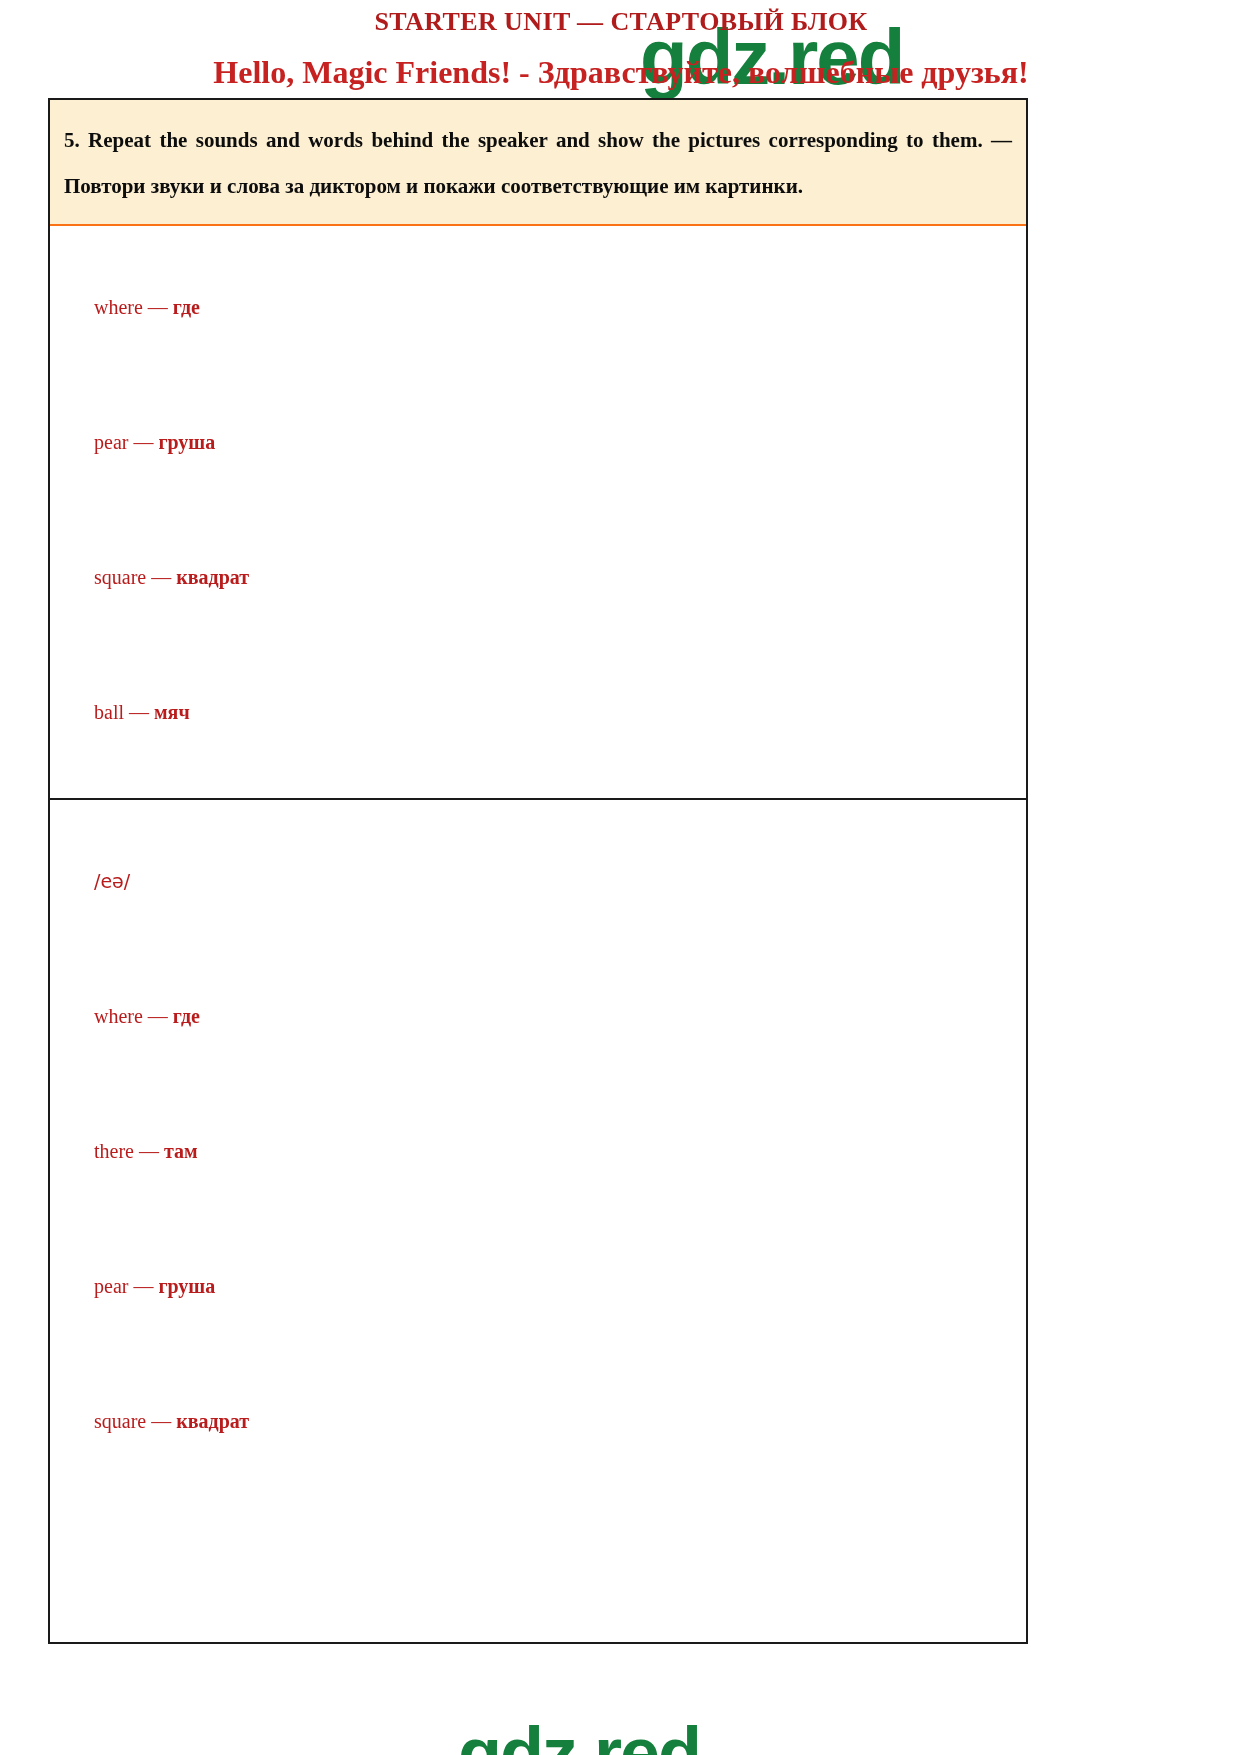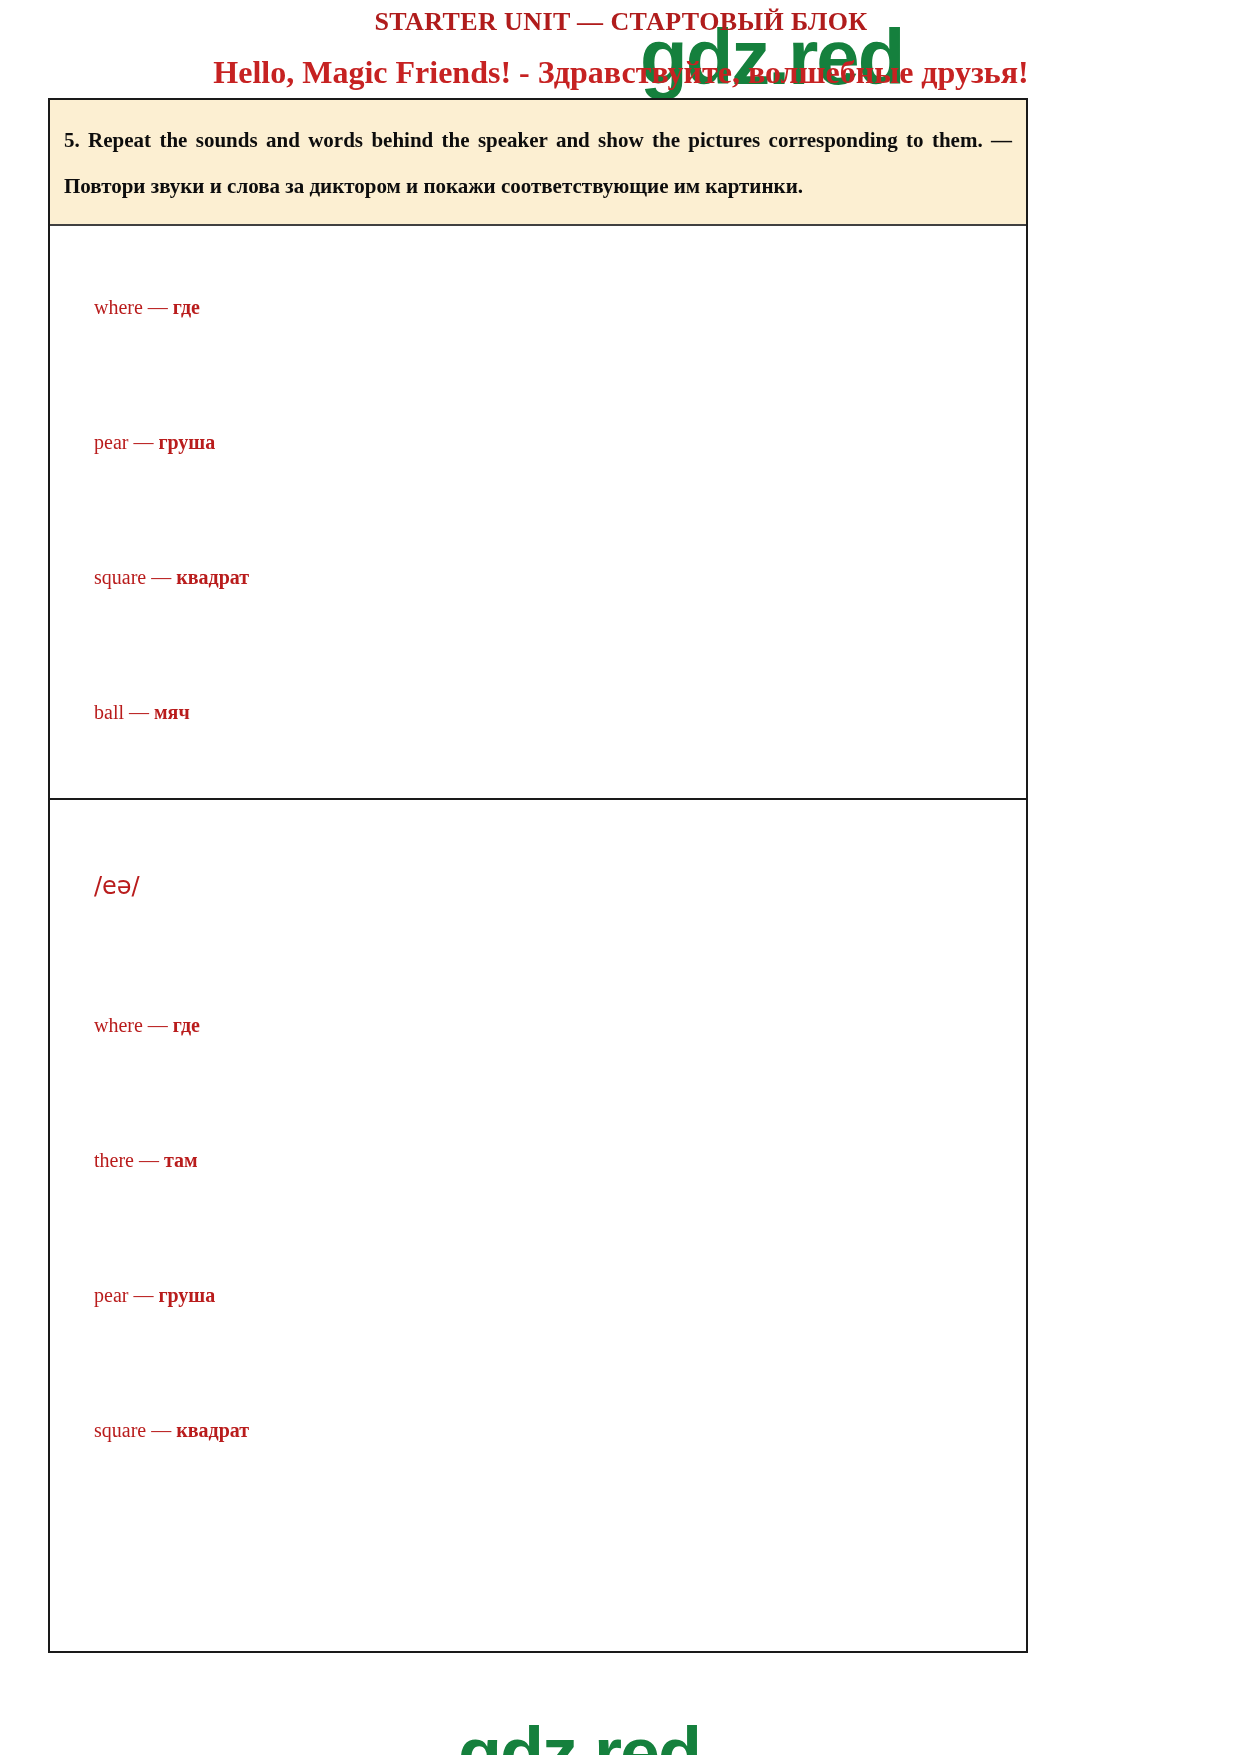--- a/index.html
+++ b/index.html
@@ -58,21 +58,21 @@
     left: 48px;
     top: 98px;
     width: 980px;
     border: 2px solid #1a1a1a;
     border-collapse: collapse;
     z-index: 2;
     background: #ffffff;
   }
   .row-task {
     background: #fcefd2;
-    border-bottom: 2px solid #404040;
+    border-bottom: 2px solid #f97316;
     padding: 18px 14px 14px 14px;
   }
   .row-words {
     background: transparent;
     border-bottom: 2px solid #1a1a1a;
     padding: 14px 14px 18px 14px;
   }
   .row-words:last-child { border-bottom: none; }
 
   .task-text {
@@ -88,21 +88,21 @@
   .word-line {
     font-size: 20px;
     line-height: 2.25;
     color: #b91c1c;
     white-space: pre;
   }
   .word-line .en { font-weight: 400; }
   .word-line .ru { font-weight: 700; }
   .phon {
     font-family: "DejaVu Sans", "Liberation Sans", sans-serif;
-    font-size: 24px;
+    font-size: 19px;
     font-weight: 400;
   }
 </style>
 </head>
 <body>
 
 <div class="wm" style="left:640px; top:12px; font-size:78px;">gdz.red</div>
 <div class="wm" style="left:172px; top:255px; font-size:66px;">gdz.red</div>
 <div class="wm" style="left:392px; top:487px; font-size:62px;">gdz.red</div>
 <div class="wm" style="left:172px; top:650px; font-size:66px;">gdz.red</div>

